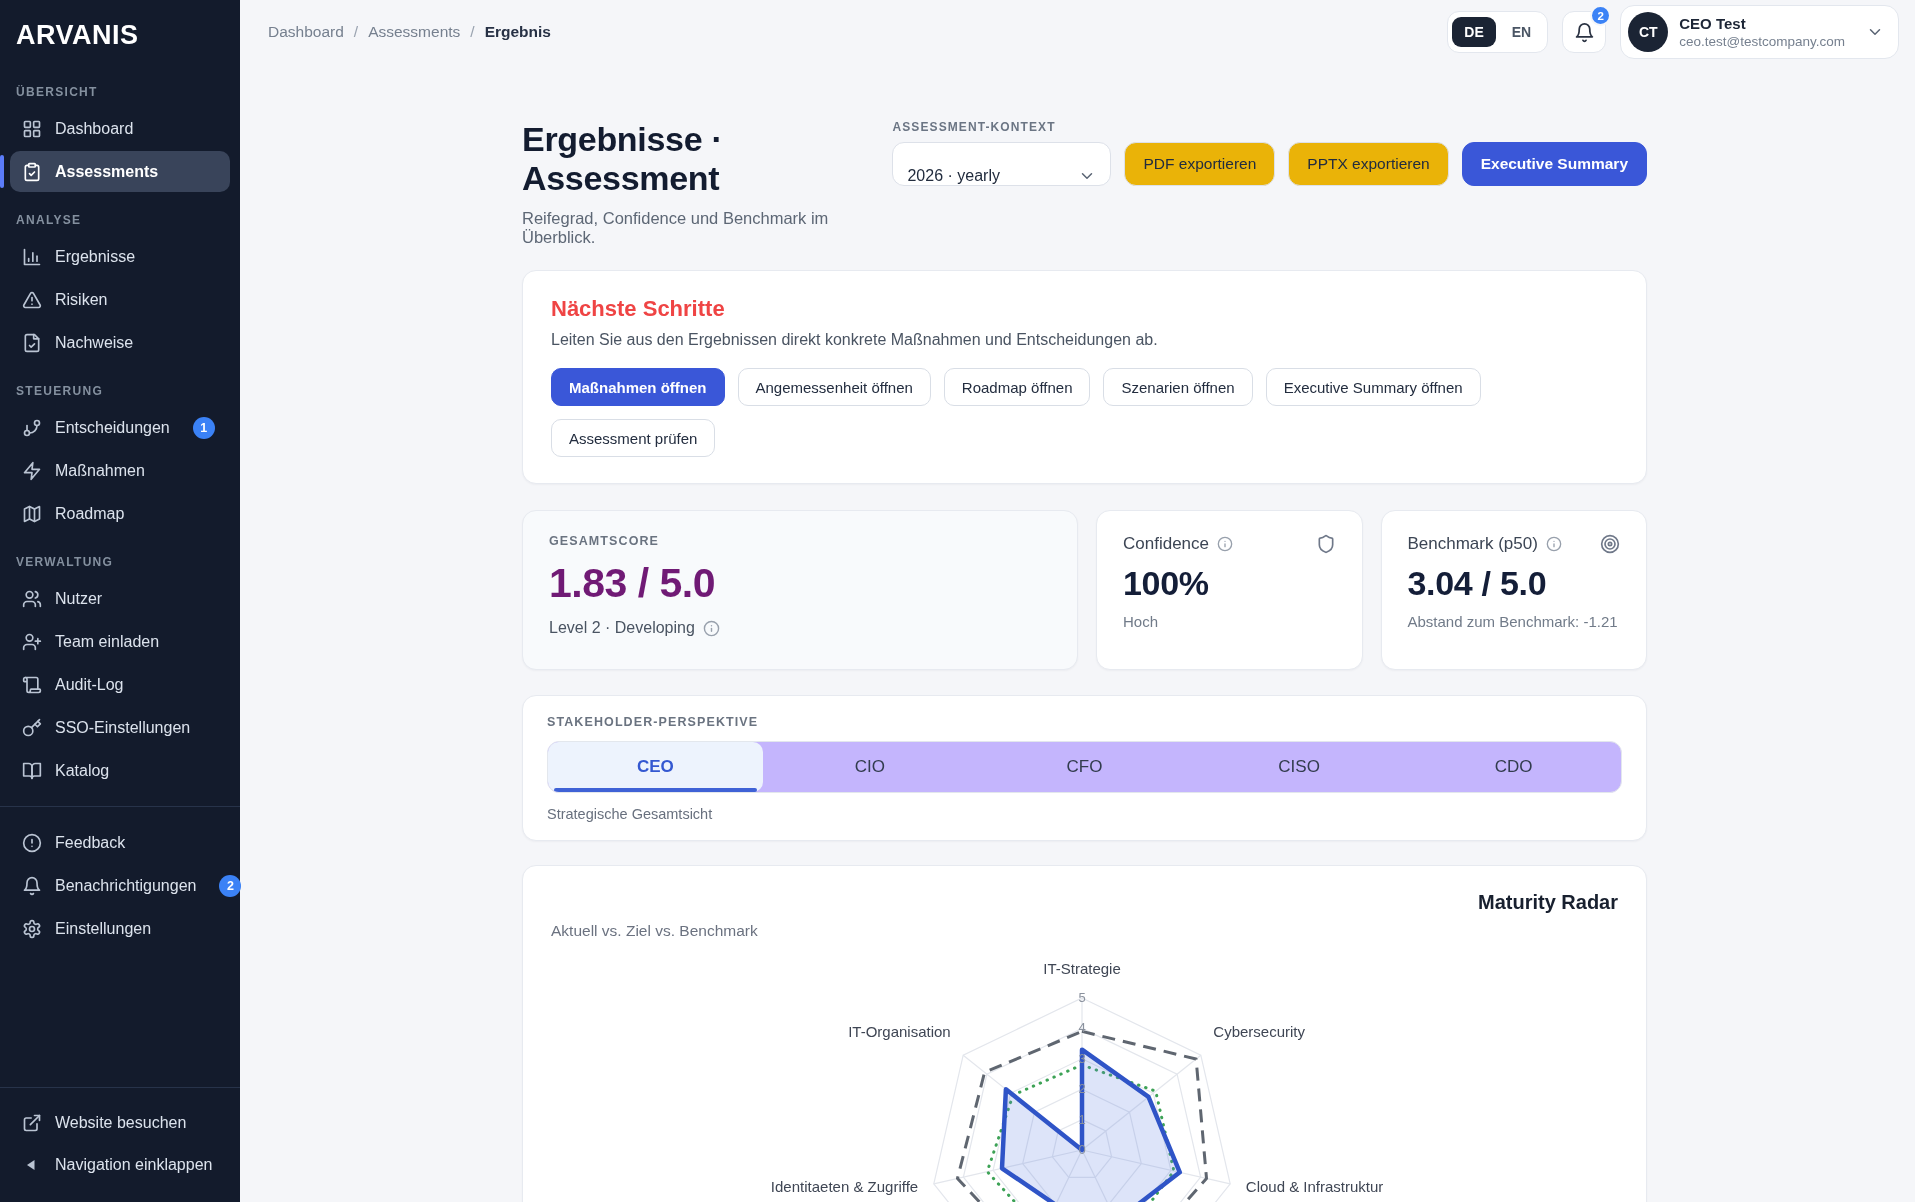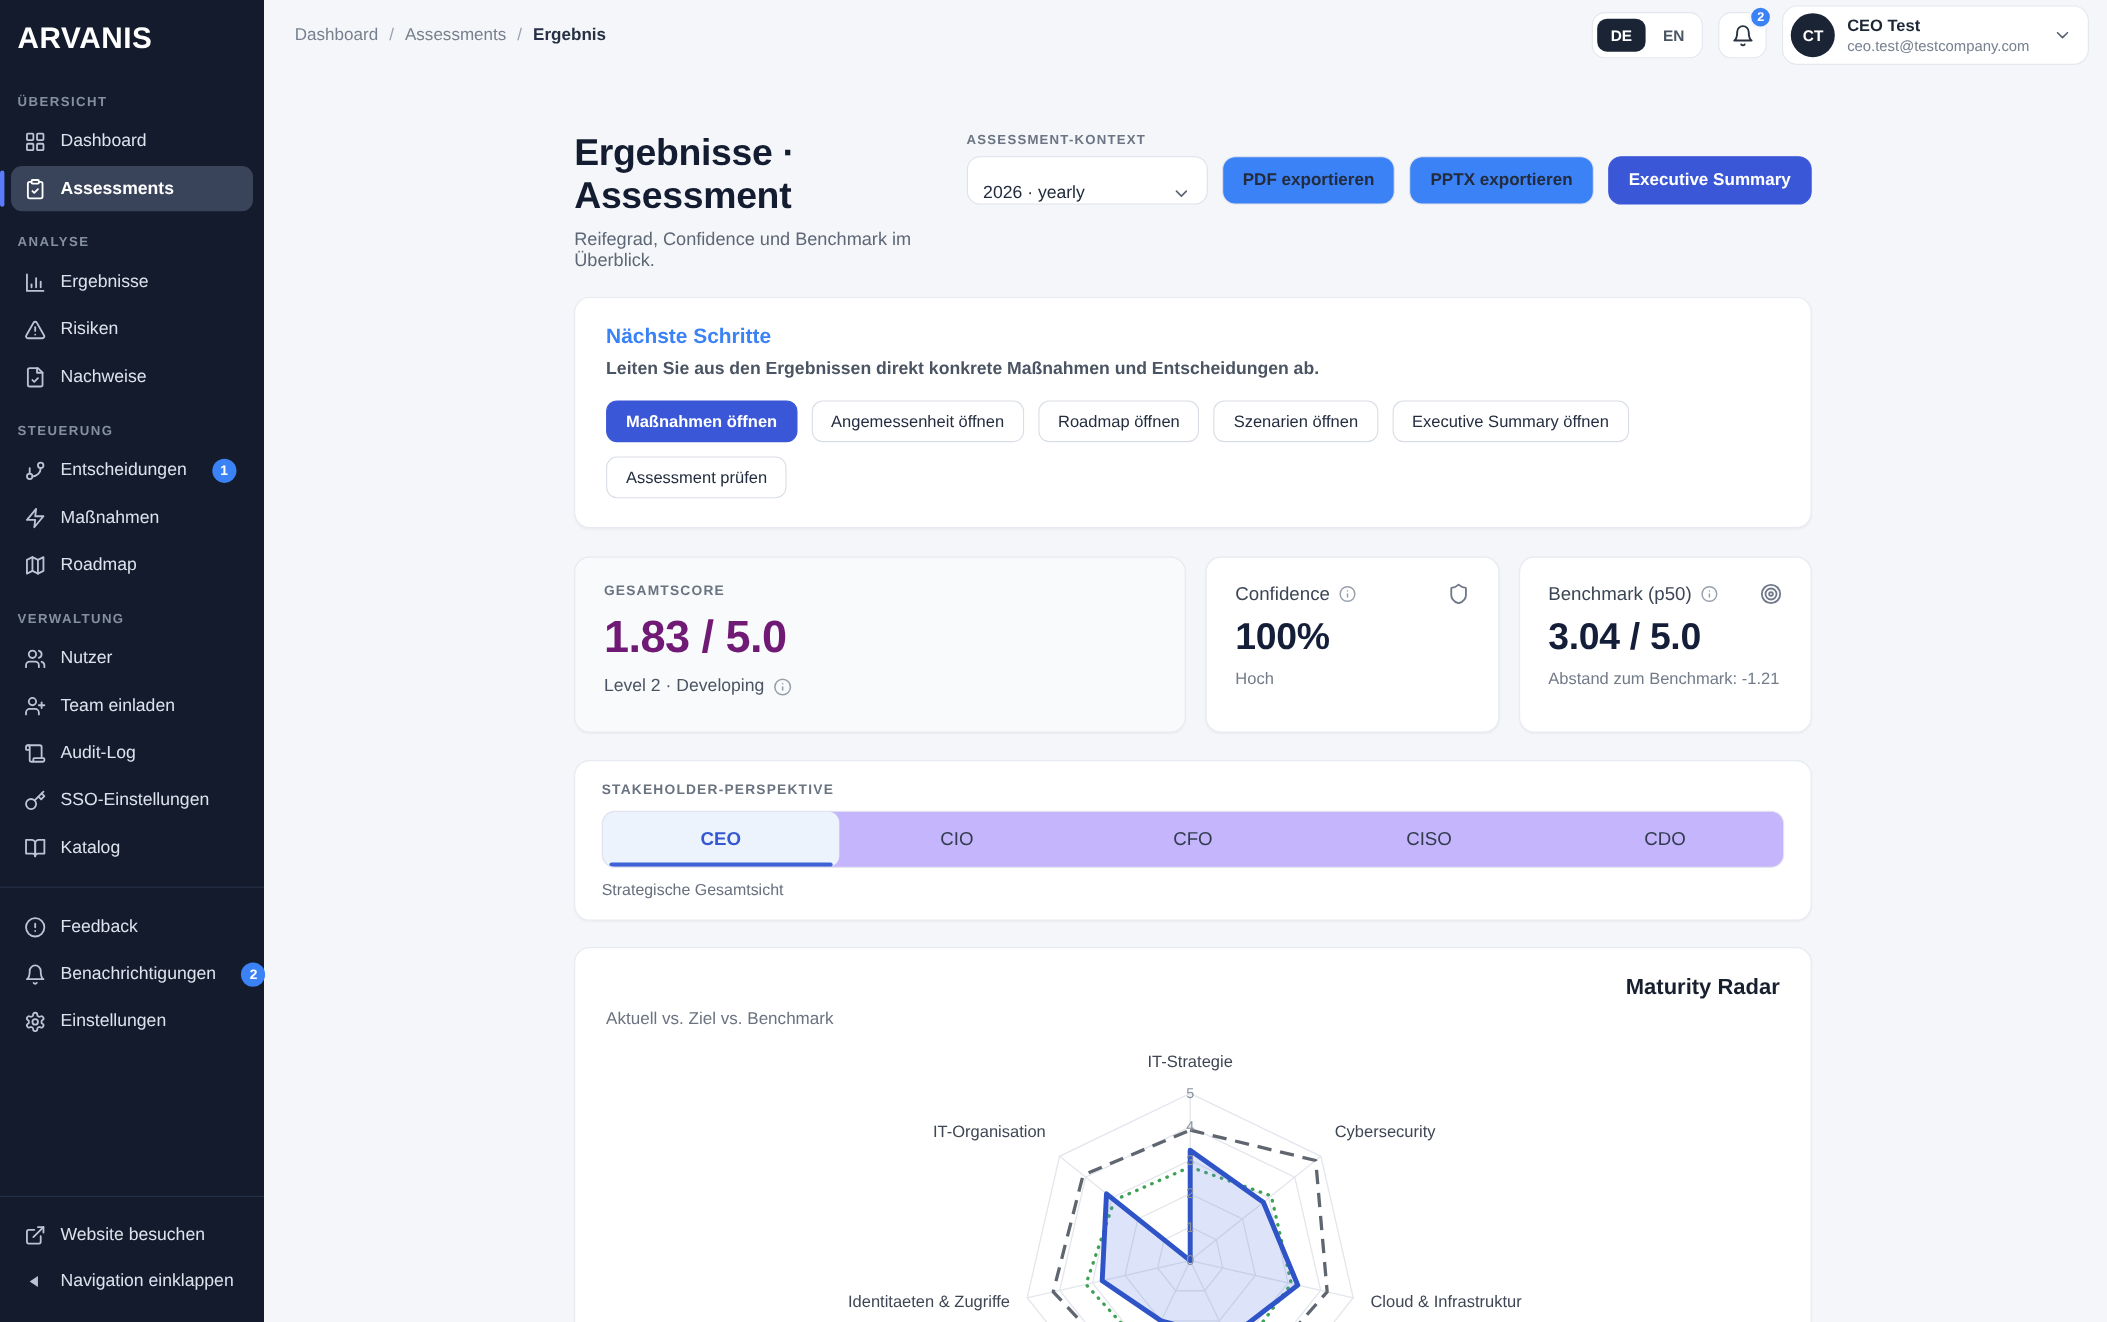--- a/index.html
+++ b/index.html
@@ -41,28 +41,28 @@
 
   .content { width:1125px; margin:56px 0 0 282px; }
 
   .head-row { display:flex; align-items:flex-start; }
   .page-title { font-size:34px; font-weight:bold; color:#131c30; letter-spacing:-.3px; }
   .page-sub { font-size:16.5px; color:#5d6775; margin-top:11px; }
   .ctx-block { margin-left:auto; }
   .ctx-label { font-size:12px; font-weight:bold; letter-spacing:1.1px; color:#6b7584; margin-bottom:8px; }
   .ctx-row { display:flex; gap:13px; }
   .select { display:flex; align-items:flex-end; justify-content:space-between; width:219px; height:44px; background:#fff; border:1px solid #dde1e9; border-radius:12px; padding:0 14px; font-size:16px; color:#222c3e; cursor:pointer; }
-  .btn { display:flex; align-items:center; justify-content:center; height:44px; padding:0 18px; background:#3b82f6; border:1px solid #dde1e9; border-radius:12px; font-size:15.5px; color:#222c3e; cursor:pointer; white-space:nowrap;font-weight:bold; }
+  .btn { display:flex; align-items:center; justify-content:center; height:44px; padding:0 18px; background:#eab308; border:1px solid #dde1e9; border-radius:12px; font-size:15.5px; color:#222c3e; cursor:pointer; white-space:nowrap; }
   .btn.primary { background:#3a57d8; border-color:#3a57d8; color:#fff; font-weight:bold; }
 
   .card { background:#fff; border:1px solid #e7eaf0; border-radius:14px; box-shadow:0 1px 2px rgba(16,24,40,.04); }
 
   .next-card { margin-top:23px; padding:25px 28px 26px 28px; }
-  .card-h1 { font-size:19px; font-weight:bold; color:#3b82f6; }
-  .next-desc { font-size:16px; color:#4a5462; margin-top:9px;font-weight:bold; }
+  .card-h1 { font-size:22px; font-weight:bold; color:#ef4444; }
+  .next-desc { font-size:16px; color:#4a5462; margin-top:9px; }
   .pill-row { display:flex; gap:13px; margin-top:19px; flex-wrap:wrap; }
   .pill { height:38px; display:flex; align-items:center; padding:0 17px; border-radius:10px; border:1px solid #d9dee6; background:#fff; font-size:15px; color:#232d3f; cursor:pointer; white-space:nowrap; }
   .pill.primary { background:#3a57d8; border-color:#3a57d8; color:#fff; font-weight:bold; }
 
   .stats-row { display:flex; gap:18px; margin-top:26px; }
   .stat-card { padding:23px 26px; height:160px; }
   .stat-main { width:556px; background:#f8fafc; }
   .stat-sm { flex:1; }
   .stat-label { font-size:12.5px; font-weight:bold; letter-spacing:1.1px; color:#6a7380; }
   .stat-value-xl { font-size:41px; font-weight:bold; color:#701a75; margin-top:12px; letter-spacing:-.5px; }

